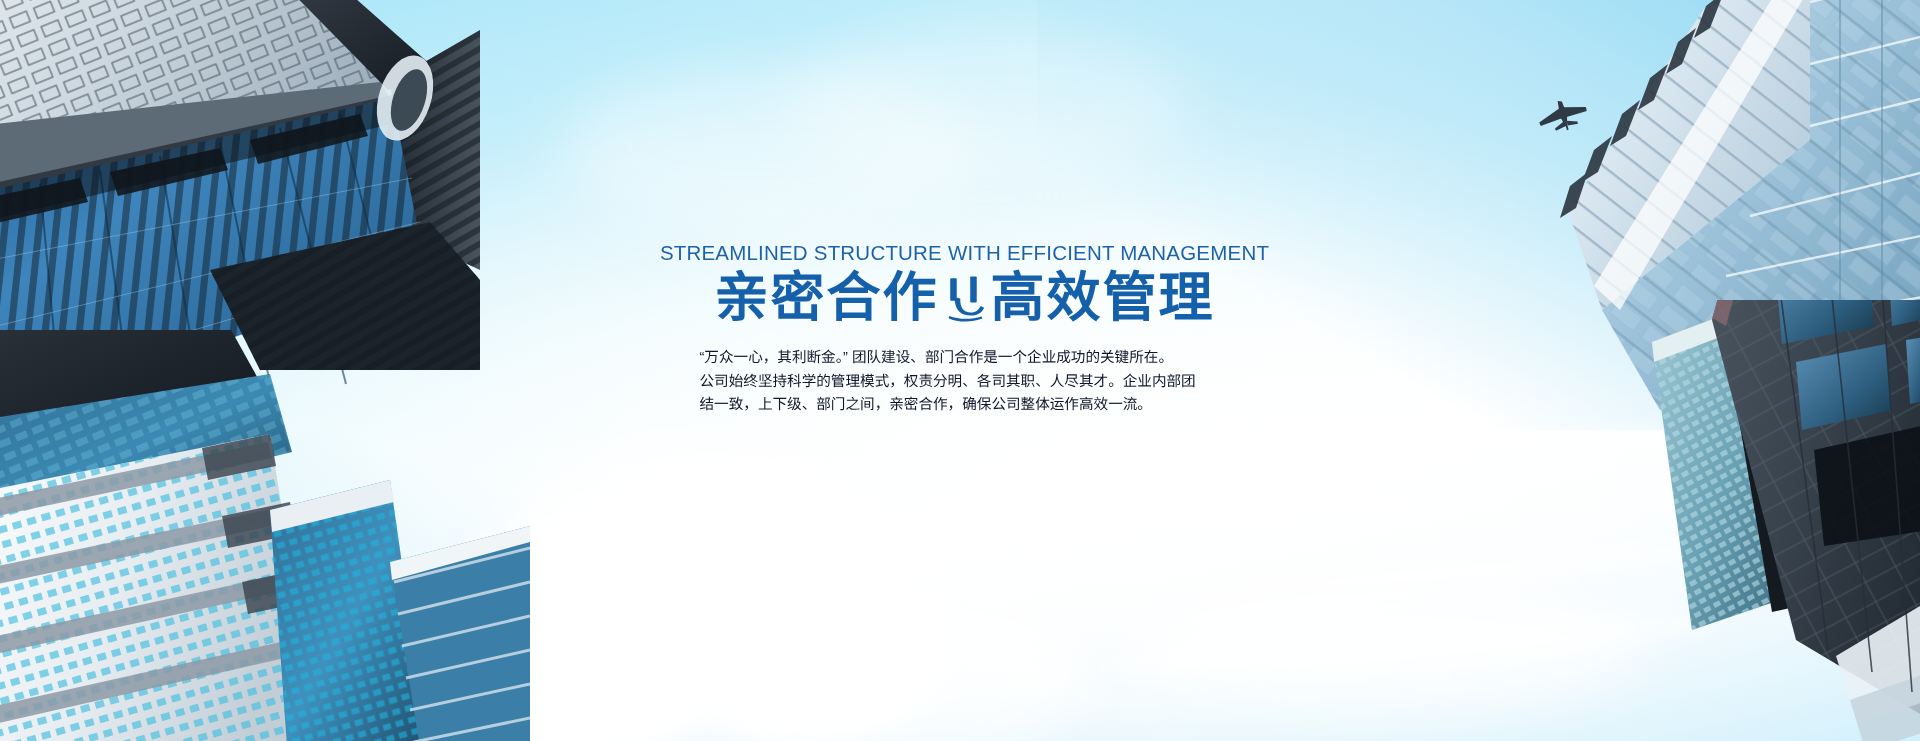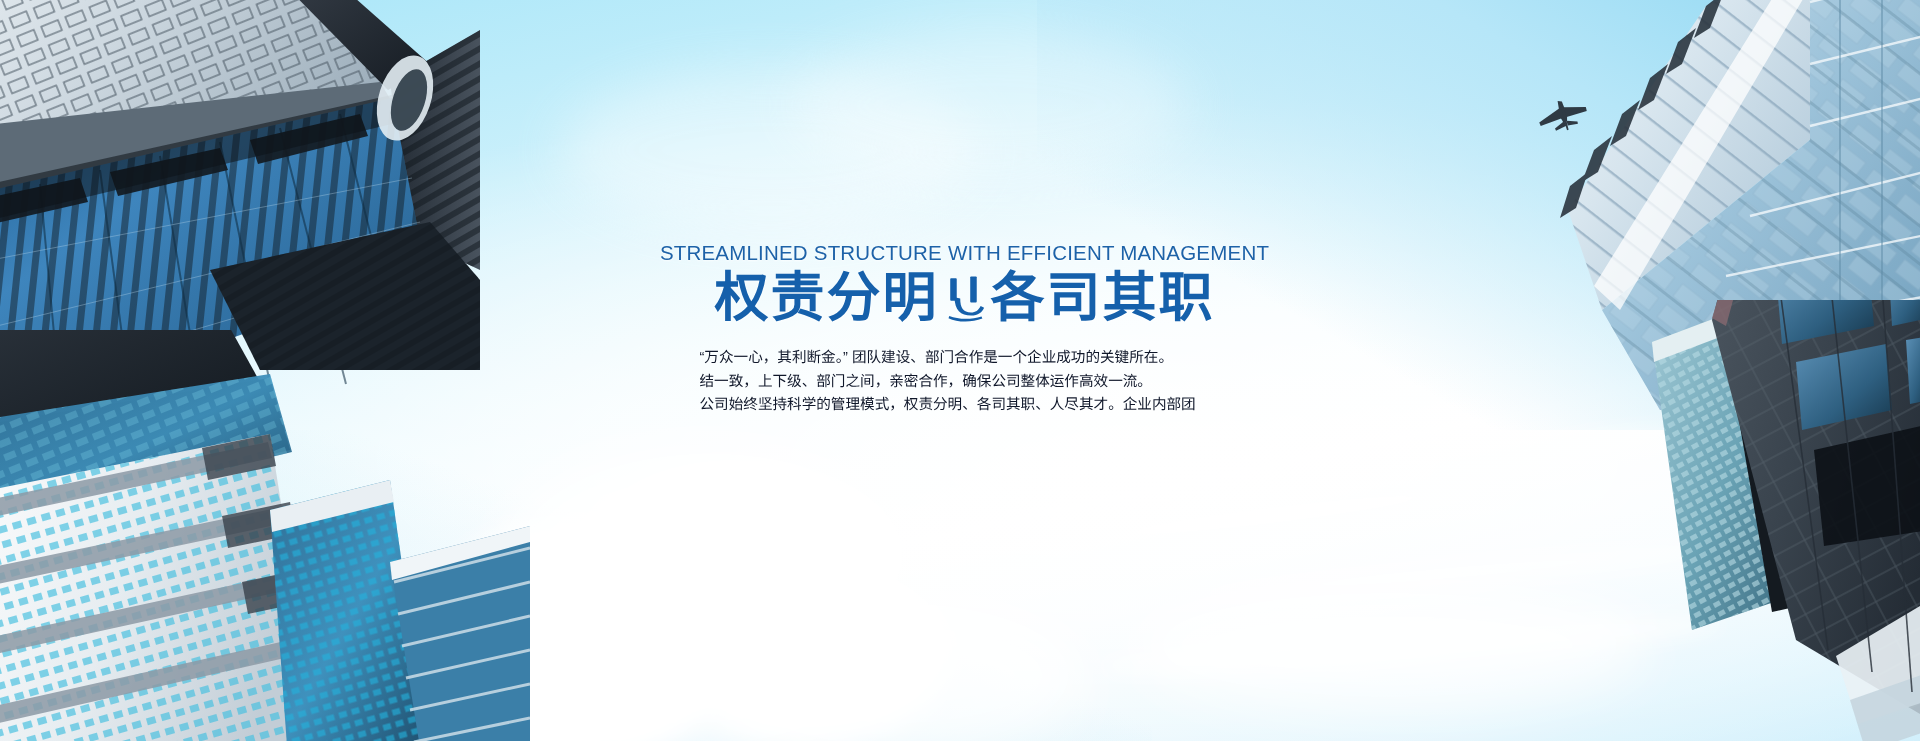--- a/index.html
+++ b/index.html
@@ -410,37 +410,37 @@
 
       <polygon points="112,18 130,-40 144,-40 126,26" fill="#8b6b72" opacity=".75"></polygon>
     </svg>
   </div>
 
   <div class="textblock">
 
     <div class="eyebrow">STREAMLINED STRUCTURE WITH EFFICIENT MANAGEMENT</div>
 
     <div class="headline">
-      <span>权责分明</span>
+      <span>亲密合作</span>
 
       <span class="hl-sep">
         <svg viewBox="0 0 46 56" width="40" height="50" aria-hidden="true">
           <g fill="#1560ab">
             <rect x="6" y="4" width="7.5" height="26" rx="1"></rect>
             <rect x="29" y="2" width="7.5" height="30" rx="1"></rect>
             <path d="M11 26 C11 41 18 47 30 47 C38 47 43 43 45 38 L41 36 C38.5 41 35 43.5 30 43.5 C21 43.5 17.5 38.5 17.5 27.5 Z"></path>
             <path d="M4 50 C14 55 30 55.5 43 50.5 L42 48 C30 52 15 51.5 5 47.5 Z"></path>
           </g>
         </svg>
       </span>
 
-      <span>各司其职</span>
+      <span>高效管理</span>
     </div>
 
     <div class="body">
       <p>“万众一心，其利断金。” 团队建设、部门合作是一个企业成功的关键所在。</p>
+      <p>公司始终坚持科学的管理模式，权责分明、各司其职、人尽其才。企业内部团</p>
       <p>结一致，上下级、部门之间，亲密合作，确保公司整体运作高效一流。</p>
-      <p>公司始终坚持科学的管理模式，权责分明、各司其职、人尽其才。企业内部团</p>
     </div>
 
   </div>
 
 </div>
 
 </body></html>

